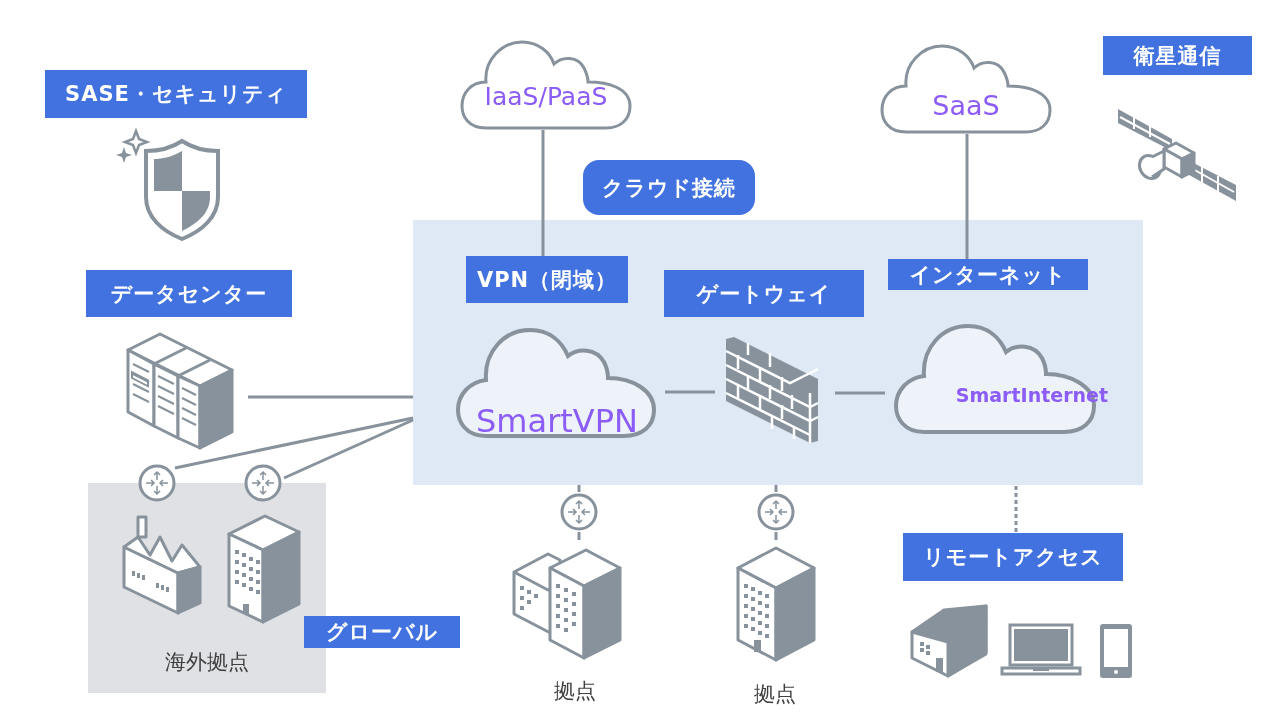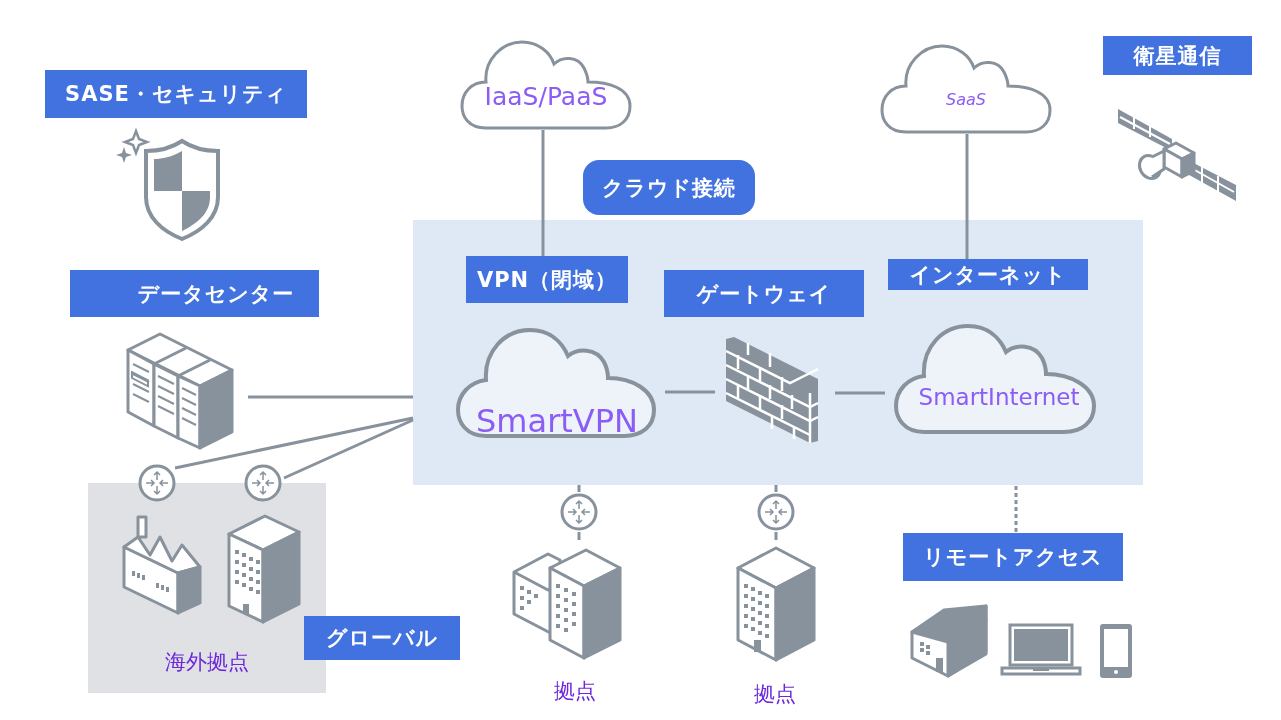--- a/index.html
+++ b/index.html
@@ -2,21 +2,21 @@
 <html><head>
 <meta charset="utf-8">
 <style>
   html, body { margin:0; padding:0; background:#ffffff; }
   body { width:1281px; height:720px; position:relative; overflow:hidden;
          font-family:"DejaVu Sans", "Liberation Sans", sans-serif; }
   .abs { position:absolute; }
   .label { position:absolute; background:#4172df; color:#ffffff; font-weight:bold;
            font-size:21px; display:flex; align-items:center; justify-content:center;
            letter-spacing:1px; white-space:nowrap; }
-  .caption { position:absolute; color:#6d28d9; font-size:21px; text-align:center; white-space:nowrap; }
+  .caption { position:absolute; color:#404040; font-size:21px; text-align:center; white-space:nowrap; }
   .core-zone { position:absolute; left:413px; top:220px; width:730px; height:265px; background:#dfe9f5; }
   .global-zone { position:absolute; left:88px; top:483px; width:238px; height:210px; background:#e0e1e5; }
   svg.layer { position:absolute; left:0; top:0; }
   .cloud-text { position:absolute; text-align:center; white-space:nowrap; color:#8b5cf6; }
 </style>
 </head>
 <body>
 
 <div class="core-zone"></div>
 <div class="global-zone"></div>
@@ -42,21 +42,21 @@
 <svg class="abs" style="left:110px;top:125px;" width="120" height="120" viewBox="0 0 120 120">
   <path d="M26 6 L29 14 L37 17 L29 20 L26 28 L23 20 L15 17 L23 14 Z" fill="none" stroke="#87929c" stroke-width="2.5"></path>
   <path d="M14 22 L16 28 L22 30 L16 32 L14 38 L12 32 L6 30 L12 28 Z" fill="#87929c"></path>
   <path d="M72 16 C60 24 48 26 36 26 L36 72 C36 92 52 106 72 114 C92 106 108 92 108 72 L108 26 C96 26 84 24 72 16 Z" fill="none" stroke="#87929c" stroke-width="4"></path>
   <path d="M72 26 C62 32 52 34 44 34 L44 66 L72 66 Z" fill="#87929c"></path>
   <path d="M72 66 L100 66 L100 72 C100 88 88 98 72 106 Z" fill="#87929c"></path>
   <path d="M72 26 C82 32 92 34 100 34 L100 66 L72 66 Z" fill="#ffffff"></path>
   <path d="M44 66 L72 66 L72 106 C56 98 44 88 44 72 Z" fill="#ffffff"></path>
 </svg>
 
-<div class="label" style="left:70px;top:270px;width:206px;height:47px;padding-left:43px;">データセンター</div>
+<div class="label" style="left:86px;top:270px;width:206px;height:47px;">データセンター</div>
 <svg class="abs" style="left:120px;top:328px;" width="125" height="125" viewBox="0 0 125 125">
   <g stroke="#87929c" stroke-width="3" fill="#ffffff" stroke-linejoin="round">
     <path d="M8 22 L40 6 L112 42 L80 58 Z"></path>
     <path d="M8 22 L8 84 L34 98 L34 36 Z"></path>
     <path d="M34 36 L34 98 L58 110 L58 48 Z"></path>
     <path d="M58 48 L58 110 L80 120 L80 58 Z"></path>
     <path d="M80 58 L112 42 L112 104 L80 120 Z" fill="#87929c"></path>
     <line x1="34" y1="36" x2="66" y2="20"></line>
     <line x1="58" y1="48" x2="90" y2="32"></line>
   </g>
@@ -124,31 +124,31 @@
       <rect x="24" y="67" width="4" height="4"></rect>
       <rect x="31" y="70" width="4" height="4"></rect>
     <rect x="10" y="70" width="4" height="4"></rect>
       <rect x="17" y="73" width="4" height="4"></rect>
       <rect x="24" y="77" width="4" height="4"></rect>
       <rect x="31" y="80" width="4" height="4"></rect>
     <rect x="18" y="94" width="6" height="10"></rect>
   </g>
 </svg>
 <div class="caption" style="left:88px;top:648px;width:238px;">海外拠点</div>
-<div class="label" style="left:304px;top:616px;width:156px;height:44px;">グローバル</div>
+<div class="label" style="left:304px;top:616px;width:156px;height:32px;">グローバル</div>
 
 <svg class="abs" style="left:458px;top:30px;" width="180" height="105" viewBox="0 0 180 105">
   <path d="M28 98 C10 98 4 86 4 76 C4 62 14 52 28 52 C26 30 44 12 64 12 C80 12 92 22 96 34 C104 26 120 26 126 38 C130 46 130 52 130 52 C150 52 172 58 172 76 C172 90 162 98 148 98 Z" fill="#ffffff" stroke="#87929c" stroke-width="3"></path>
 </svg>
 <div class="cloud-text" style="left:458px;top:82px;width:176px;font-size:25px;">IaaS/PaaS</div>
 
 <svg class="abs" style="left:878px;top:34px;" width="180" height="105" viewBox="0 0 180 105">
   <path d="M28 98 C10 98 4 86 4 76 C4 62 14 52 28 52 C26 30 44 12 64 12 C80 12 92 22 96 34 C104 26 120 26 126 38 C130 46 130 52 130 52 C150 52 172 58 172 76 C172 90 162 98 148 98 Z" fill="#ffffff" stroke="#87929c" stroke-width="3"></path>
 </svg>
-<div class="cloud-text" style="left:878px;top:90px;width:176px;font-size:16px;font-style:italic;">SaaS</div>
+<div class="cloud-text" style="left:878px;top:90px;width:176px;font-size:27px;">SaaS</div>
 
 <div class="label" style="left:583px;top:160px;width:172px;height:55px;border-radius:16px;">クラウド接続</div>
 
 <div class="label" style="left:1103px;top:36px;width:149px;height:39px;">衛星通信</div>
 <svg class="abs" style="left:1112px;top:105px;" width="130" height="100" viewBox="0 0 130 100">
   <g fill="#87929c">
     <path d="M6 4 L60 34 L60 46 L6 18 Z"></path>
     <path d="M70 52 L124 80 L124 96 L70 66 Z"></path>
   </g>
   <g stroke="#ffffff" stroke-width="2">
@@ -199,21 +199,21 @@
       <line x1="42" y1="60" x2="42" y2="74"></line>
       <line x1="64" y1="70" x2="64" y2="84"></line>
     <line x1="54" y1="82" x2="54" y2="94"></line>
       <line x1="76" y1="92" x2="76" y2="104"></line>
   </g>
 </svg>
 
 <svg class="abs" style="left:890px;top:314px;" width="212" height="125" viewBox="0 0 212 125">
   <path d="M34 118 C14 118 6 104 6 92 C6 76 18 64 34 62 C32 34 52 12 78 12 C98 12 110 24 116 38 C126 30 144 30 152 44 C156 52 156 60 156 60 C180 60 204 72 204 92 C204 108 192 118 174 118 Z" fill="#eef2f9" stroke="#87929c" stroke-width="4"></path>
 </svg>
-<div class="cloud-text" style="left:890px;top:384px;width:218px;font-size:23px;font-weight:normal;">SmartInternet</div>
+<div class="cloud-text" style="left:890px;top:384px;width:218px;font-size:19px;font-weight:bold;text-align:right;">SmartInternet</div>
 
 <svg class="abs" style="left:559px;top:492px;" width="40" height="40" viewBox="0 0 40 40">
   <circle cx="20" cy="20" r="17" fill="#ffffff" stroke="#87929c" stroke-width="3"></circle>
   <g stroke="#87929c" stroke-width="1.5" fill="none">
     <path d="M20 9 L20 17 M17 12 L20 9 L23 12"></path>
     <path d="M20 23 L20 31 M17 28 L20 31 L23 28"></path>
     <path d="M9 20 L17 20 M14 17 L17 20 L14 23"></path>
     <path d="M31 20 L23 20 M26 17 L23 20 L26 23"></path>
   </g>
 </svg>

